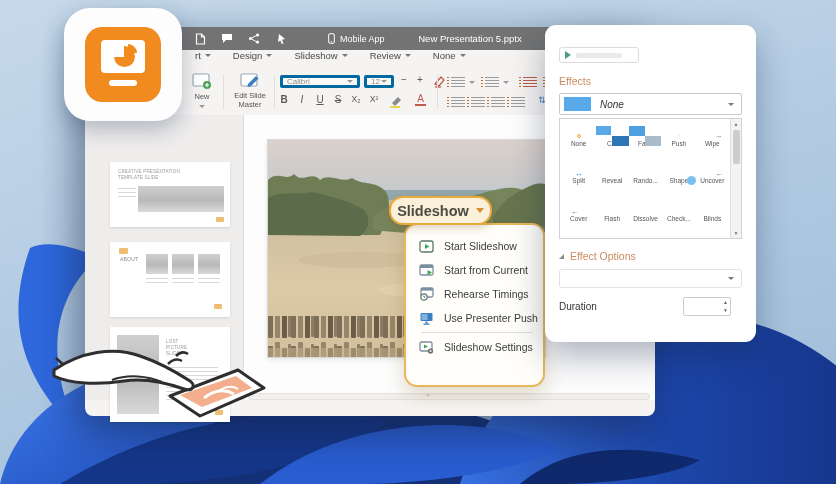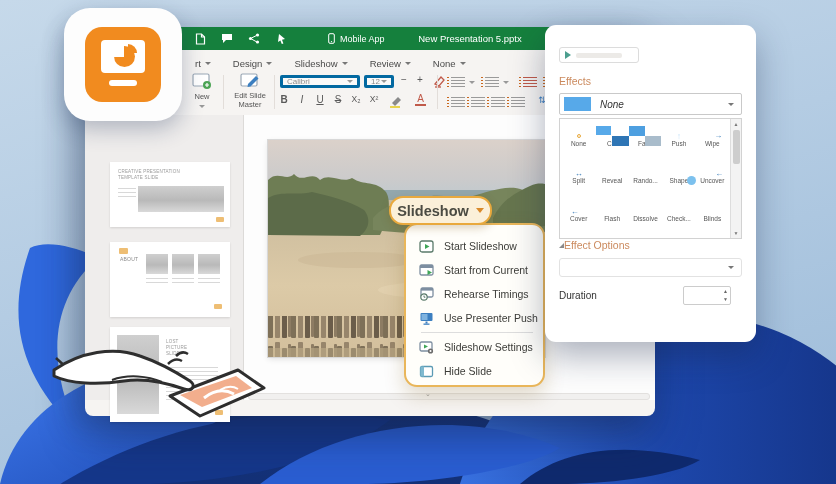--- a/index.html
+++ b/index.html
@@ -15,30 +15,30 @@
   #appicon .inner{position:absolute;left:21px;top:19px;width:76px;height:75px;background:#F18B1F;border-radius:17px;}
   #appicon .screen{position:absolute;left:16px;top:13px;width:44px;height:33px;background:#fff;border-radius:4px;}
   #appicon .pie{position:absolute;left:13px;top:6px;width:21px;height:21px;border-radius:50%;
                 background:conic-gradient(#F18B1F 0deg 265deg,#fff 265deg 360deg);}
   #appicon .pieslice{position:absolute;left:27px;top:4px;width:9px;height:9px;background:#F18B1F;
                 border-radius:0 9px 0 0;}
   #appicon .bar{position:absolute;left:24px;top:53px;width:28px;height:6px;background:#fff;border-radius:3px;}
   
   #win{left:85px;top:27px;width:570px;height:389px;background:#F6F4F2;border-radius:8px;
        box-shadow:0 20px 45px rgba(20,35,70,.38), -14px 8px 30px rgba(20,35,70,.22);z-index:10;}
-  #titlebar{left:0;top:0;width:100%;height:23px;background:#15803d;border-radius:8px 8px 0 0;
+  #titlebar{left:0;top:0;width:100%;height:23px;background:#737373;border-radius:8px 8px 0 0;
             display:flex;align-items:center;color:#fff;}
   .tbicons{position:absolute;left:110px;top:0;height:23px;display:flex;align-items:center;gap:15px;}
   .tbicons svg{display:block;}
   .docarea{position:absolute;left:243px;top:0;height:23px;display:flex;align-items:center;gap:5px;
            color:#fff;font-size:9px;}
   .wintitle{position:absolute;left:290px;top:0;width:190px;height:23px;line-height:23px;text-align:center;
             color:#fff;font-size:9.5px;}
   
-  #menubar{left:0;top:23px;width:100%;height:19px;background:#F6F4F2;display:flex;align-items:flex-end;
+  #menubar{left:0;top:23px;width:100%;height:19px;background:#F6F4F2;display:flex;align-items:flex-start;
            padding-left:99px;box-sizing:border-box;gap:0;}
   .menuitem{font-size:9.5px;color:#4a4a4a;display:flex;align-items:center;gap:4px;padding:0 11px;}
   .caret{width:0;height:0;border-left:3px solid transparent;border-right:3px solid transparent;
          border-top:3.5px solid #777;display:inline-block;}
   
   #toolbar{left:0;top:42px;width:100%;height:46px;background:#F6F4F2;border-bottom:1px solid #dedad7;}
   .tbtn{position:absolute;text-align:center;font-size:7.5px;color:#555;}
   .tsep{position:absolute;top:6px;width:1px;height:34px;background:#e2ddd9;}
   .fontbox{position:absolute;height:13px;border:3px solid #0369a1;background:#fbfaf9;border-radius:2px;
            font-size:8px;color:#8b8b8b;display:flex;align-items:center;padding:0 4px;justify-content:space-between;box-sizing:border-box;}
@@ -128,21 +128,21 @@
   .fx-check{background-color:#7cc1ee;
     background-image:linear-gradient(45deg,#2E75B5 25%,transparent 25%,transparent 75%,#2E75B5 75%),
                      linear-gradient(45deg,#2E75B5 25%,transparent 25%,transparent 75%,#2E75B5 75%);
     background-position:0 0,4px 4px;background-size:8px 8px;}
   .fx-check::after{content:"→";color:#fff;font-size:8px;}
   .fx-blinds{background:repeating-linear-gradient(90deg,#2E75B5 0 4px,#7cc1ee 4px 7px);}
   #fxscroll{position:absolute;right:0;top:0;width:11px;height:100%;background:#F3F3F3;border-left:1px solid #ddd;box-sizing:border-box;}
   #fxscroll .up,#fxscroll .dn{position:absolute;left:0;width:100%;text-align:center;font-size:5px;color:#777;}
   #fxscroll .up{top:2px;} #fxscroll .dn{bottom:2px;}
   #fxscroll .thumb{position:absolute;left:1.5px;top:11px;width:7px;height:34px;background:#cdcdcd;border-radius:2px;}
-  .section{display:flex;align-items:center;}
+  .section{display:flex;align-items:center;gap:6px;margin-top:11px;}
   .tri{width:0;height:0;border-right:5px solid #8a8a8a;border-top:5px solid transparent;}
   .ddempty{margin-top:7px;width:183px;height:19px;border:1px solid #e2e2e2;border-radius:3px;
            display:flex;align-items:center;justify-content:flex-end;padding-right:7px;box-sizing:border-box;}
   #durrow{display:flex;align-items:center;margin-top:9px;justify-content:space-between;width:172px;}
   #durrow .dl{font-size:10px;color:#333;}
   .spinner{width:46px;height:17px;border:1px solid #ccc;border-radius:2px;position:relative;background:#fff;}
   .spinner .a{position:absolute;right:2px;font-size:5px;color:#666;line-height:1;}
   .spinner .a.u{top:2px;} .spinner .a.d{bottom:2px;}
   
   #hand{left:52px;top:318px;width:215px;height:118px;z-index:45;}
@@ -404,27 +404,20 @@
   <div class="ssdivider"></div>
   <div class="ssitem">
     <svg width="15" height="13" viewBox="0 0 15 13">
           <rect x="1" y="1" width="12" height="9" rx="1.5" fill="#fff" stroke="#7d8ea0" stroke-width="1.3"></rect>
           <path d="M5,3.5 L9,5.5 L5,7.5 Z" fill="#3FA557"></path>
           <circle cx="11.5" cy="10" r="2.6" fill="#6b6b6b"></circle>
           <circle cx="11.5" cy="10" r="1" fill="#fff"></circle>
         </svg>
     <span class="lb">Slideshow Settings</span>
   </div>
-  <div class="ssitem">
-    <svg width="15" height="13" viewBox="0 0 15 13">
-          <rect x="1.5" y="1.5" width="12" height="10" rx="1.5" fill="#fff" stroke="#5b9ab4" stroke-width="1.3"></rect>
-          <rect x="1.5" y="1.5" width="3.5" height="10" fill="#7fb9cf"></rect>
-        </svg>
-    <span class="lb">Hide Slide</span>
-  </div>
 </div>
 
 <div id="panel" class="abs">
   <div id="previewbtn">
     <span class="playtri"></span>
     <span class="ghostbar"></span>
   </div>
   <div class="plabel" style="margin-top:12px;">Effects</div>
   <div id="effectsdd">
     <span class="swatch"></span>

